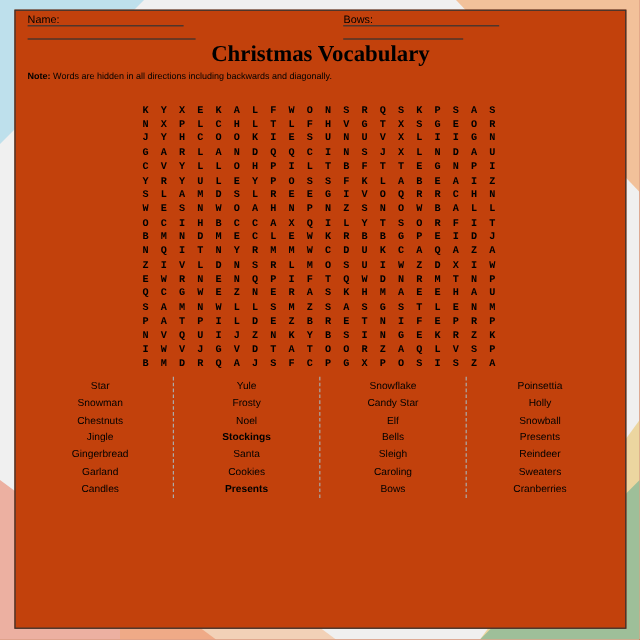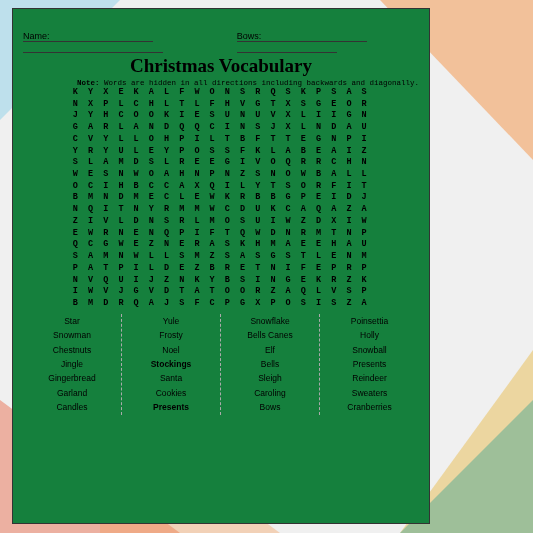--- a/index.html
+++ b/index.html
@@ -18,26 +18,26 @@
       top: 0; left: 0;
       width: 533px;
       height: 533px;
       z-index: 0;
     }
 
     .worksheet {
       position: absolute;
       top: 8px;
       left: 12px;
-      width: 418px;
+      width: 510px;
       height: 516px;
-      background: #15803d;
+      background: #c2410c;
       border: 1.5px solid #333;
       z-index: 1;
-      padding: 22px 10px;
+      padding: 2px 10px;
     }
 
     .header-line {
       display: flex;
       justify-content: space-between;
       font-size: 9px;
       margin-bottom: 2px;
     }
 
     .header-line span {
@@ -48,24 +48,23 @@
 
     h1.title {
       text-align: center;
       font-size: 19px;
       font-weight: bold;
       font-family: Georgia, serif;
       margin-bottom: 2px;
     }
 
     .note {
-      text-align: right;
+      text-align: left;
       font-size: 7.5px;
-      margin-bottom: 0;
-      font-family: Liberation Mono, monospace;
+      margin-bottom: 19px;
     }
 
     .note strong {
       font-weight: bold;
     }
 
     .grid-container {
       display: flex;
       justify-content: center;
       margin-bottom: 4px;
@@ -182,21 +181,21 @@
         <div class="word-item">Yule</div>
         <div class="word-item">Frosty</div>
         <div class="word-item">Noel</div>
         <div class="word-item bold">Stockings</div>
         <div class="word-item">Santa</div>
         <div class="word-item">Cookies</div>
         <div class="word-item bold">Presents</div>
       </div>
       <div class="word-col">
         <div class="word-item">Snowflake</div>
-        <div class="word-item">Bells Canes</div>
+        <div class="word-item">Candy Star</div>
         <div class="word-item">Elf</div>
         <div class="word-item">Bells</div>
         <div class="word-item">Sleigh</div>
         <div class="word-item">Caroling</div>
         <div class="word-item">Bows</div>
       </div>
       <div class="word-col">
         <div class="word-item">Poinsettia</div>
         <div class="word-item">Holly</div>
         <div class="word-item">Snowball</div>

